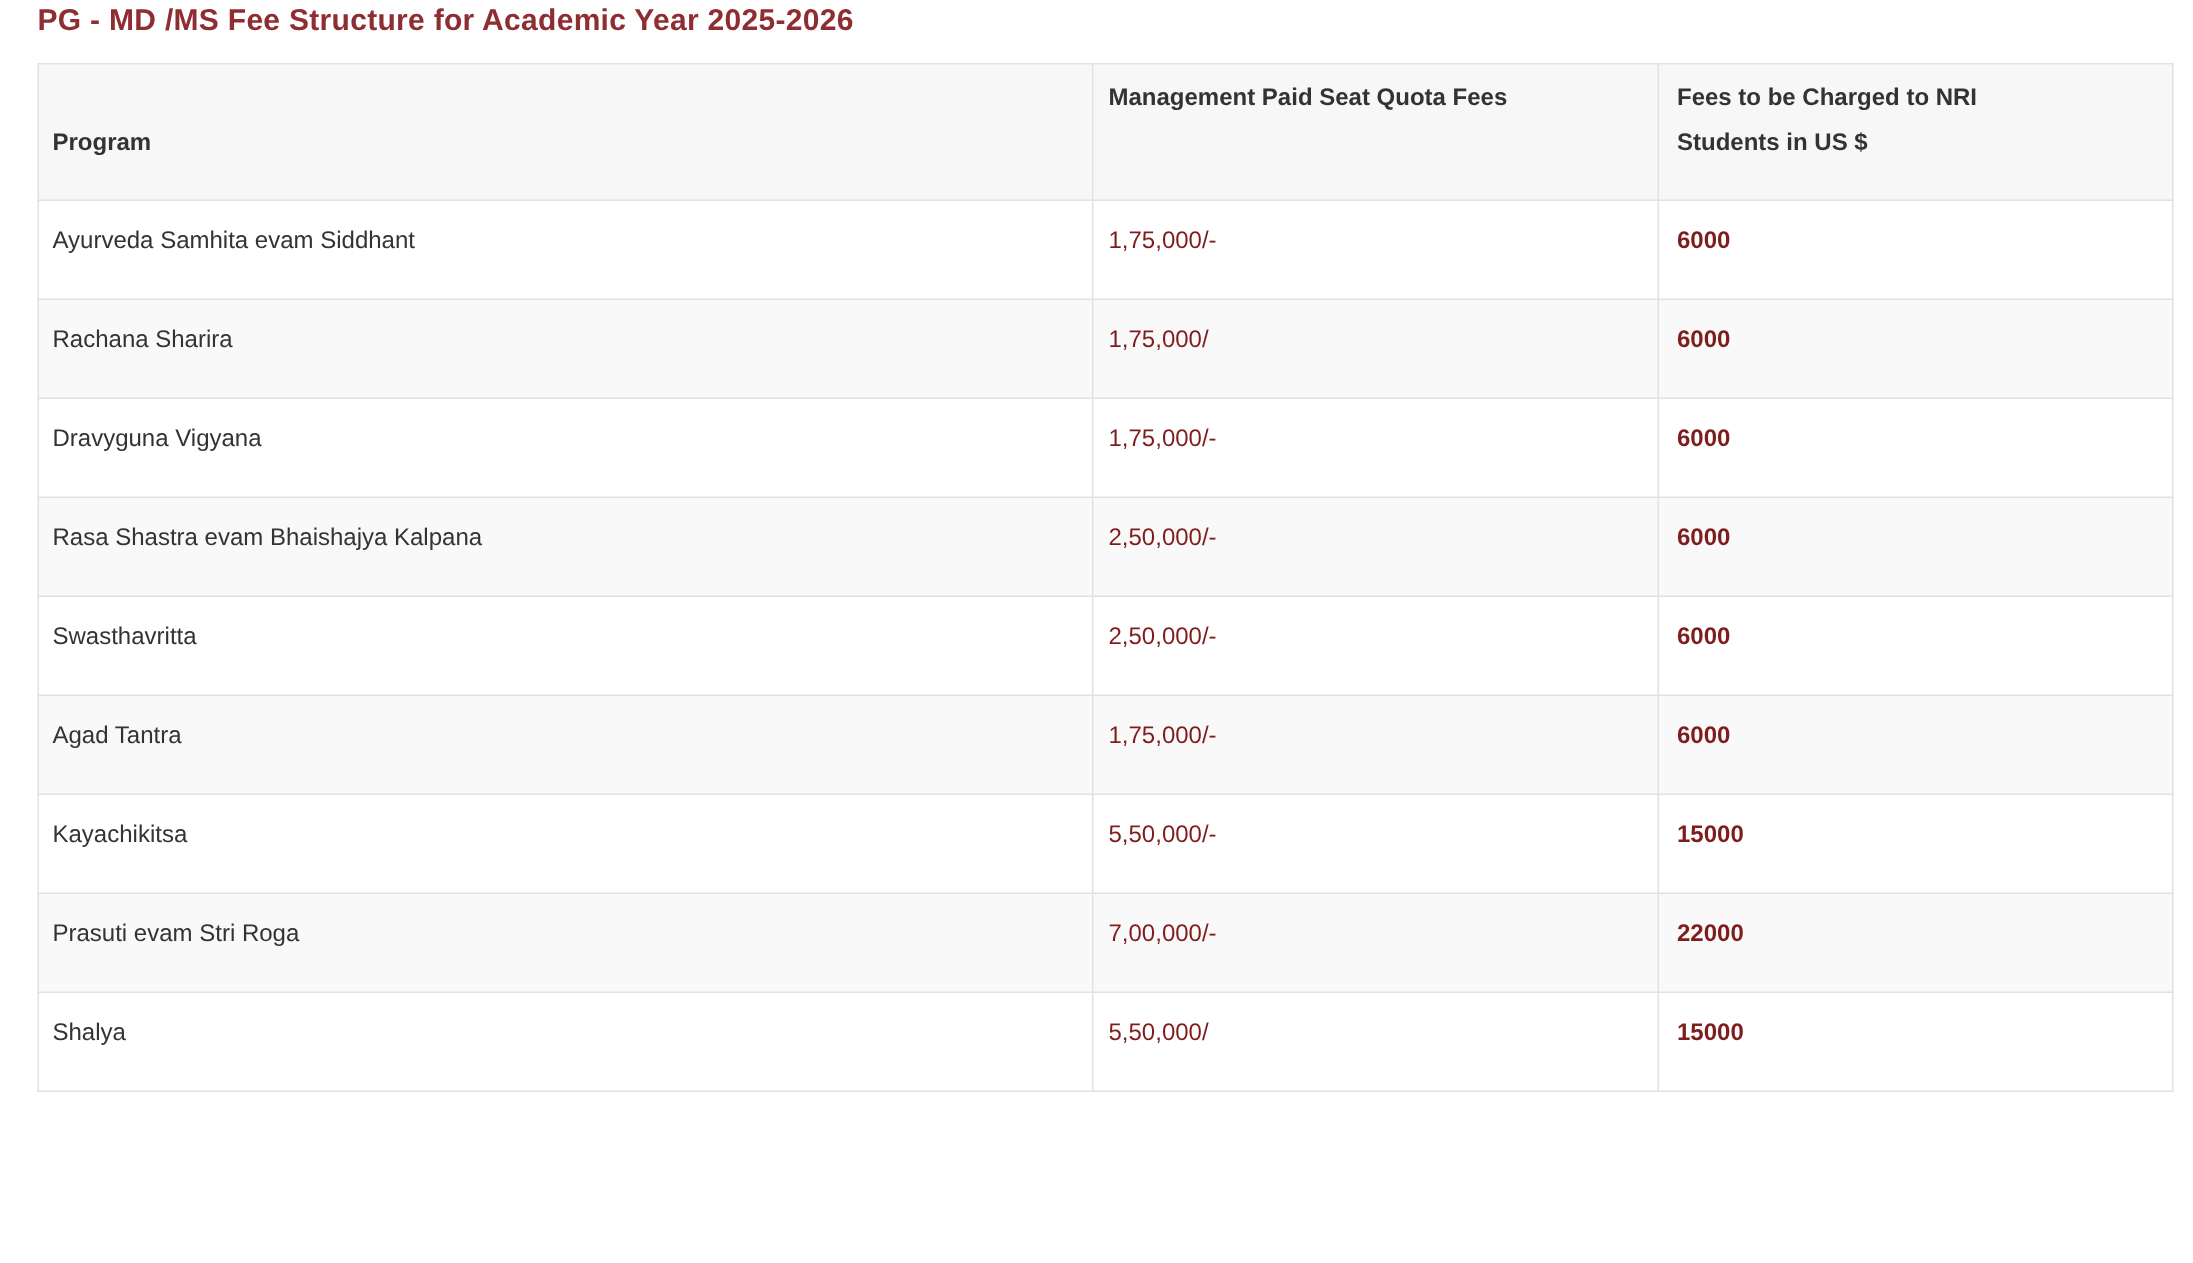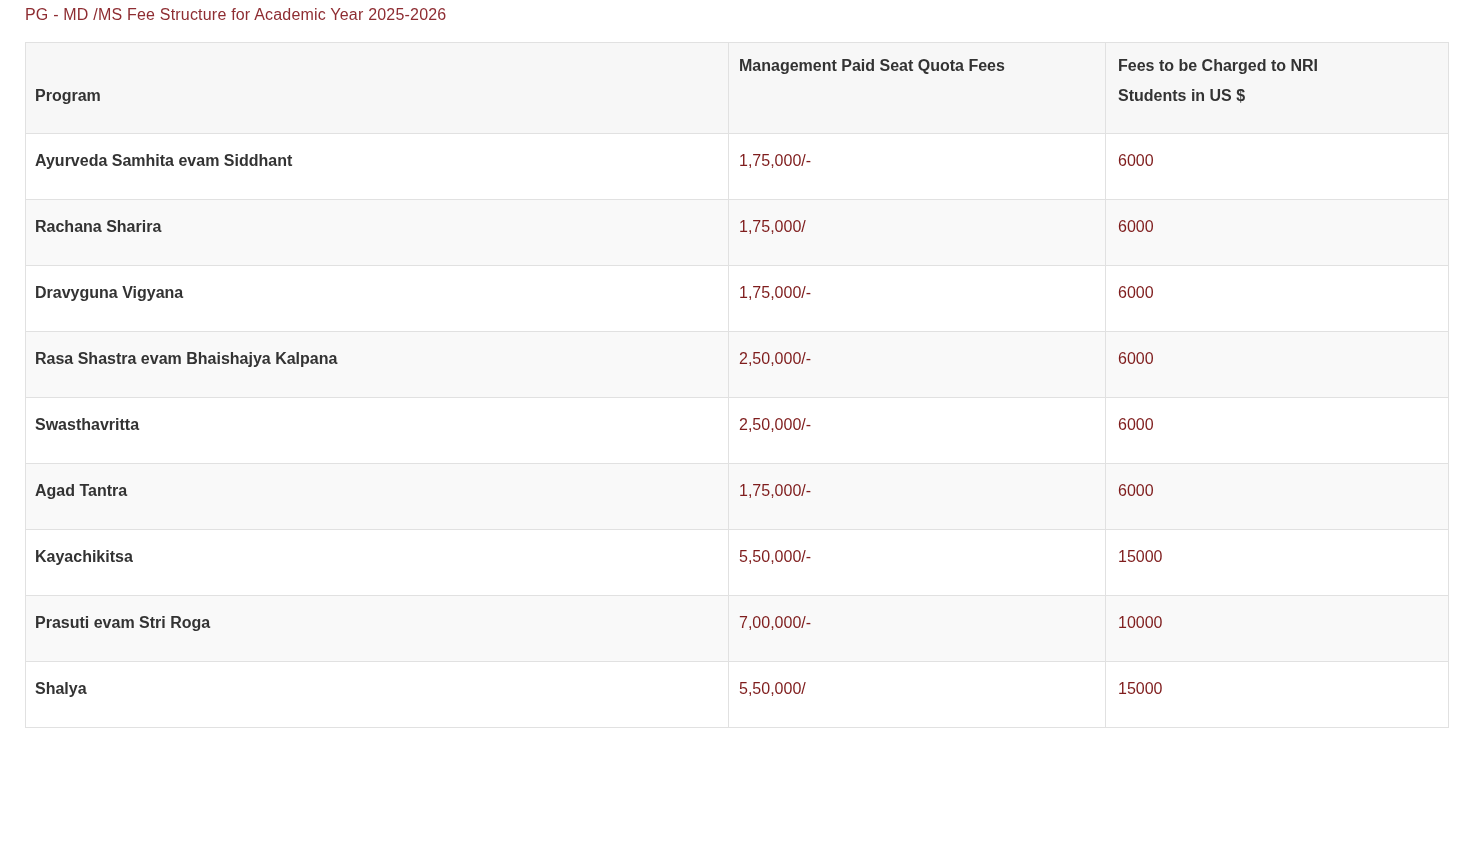--- a/index.html
+++ b/index.html
@@ -8,23 +8,23 @@
     height: 842px;
     overflow: hidden;
     background: #ffffff;
     font-family: "Liberation Sans", sans-serif;
   }
   .page {
     padding: 3px 14px 0 25px;
   }
   h1.page-title {
     color: #8e2d32;
-    font-size: 16px;
+    font-size: 20px;
     line-height: 23px;
-    font-weight: 400;
+    font-weight: 700;
     letter-spacing: 0.2px;
     margin-bottom: 16px;
   }
   table.fee-table {
     border-collapse: collapse;
     width: 1423px;
     table-layout: fixed;
   }
   .fee-table th, .fee-table td {
     border: 1px solid #e1e1e1;
@@ -53,26 +53,27 @@
   }
   .th-inner { display: block; }
   .th-inner.nri { max-width: 250px; }
   .fee-table tbody td {
     height: 66px;
     line-height: 20px;
     padding: 17px 10px 0 10px;
     background: #ffffff;
   }
   .fee-table tbody td.cell-program {
-    font-weight: 700;
+    font-weight: 400;
     color: #333333;
     padding-left: 9px;
   }
   .fee-table tbody td.cell-nri {
     padding-left: 12px;
+    font-weight: bold;
   }
   .fee-table tbody tr:nth-child(even) td {
     background: #f9f9f9;
   }
 </style>
 </head>
 <body>
 
 <div class="page">
   <h1 class="page-title">PG - MD /MS Fee Structure for Academic Year 2025-2026</h1>
@@ -138,21 +139,21 @@
 
         <tr>
           <td class="cell-program">Kayachikitsa</td>
           <td class="cell-management">5,50,000/-</td>
           <td class="cell-nri">15000</td>
         </tr>
 
         <tr>
           <td class="cell-program">Prasuti evam Stri Roga</td>
           <td class="cell-management">7,00,000/-</td>
-          <td class="cell-nri">10000</td>
+          <td class="cell-nri">22000</td>
         </tr>
 
         <tr>
           <td class="cell-program">Shalya</td>
           <td class="cell-management">5,50,000/</td>
           <td class="cell-nri">15000</td>
         </tr>
       </tbody>
   </table>
 </div>

